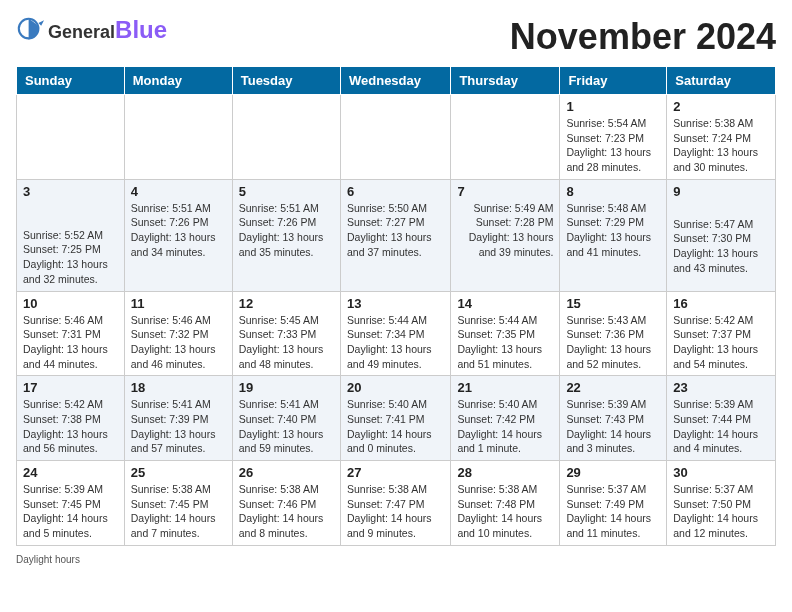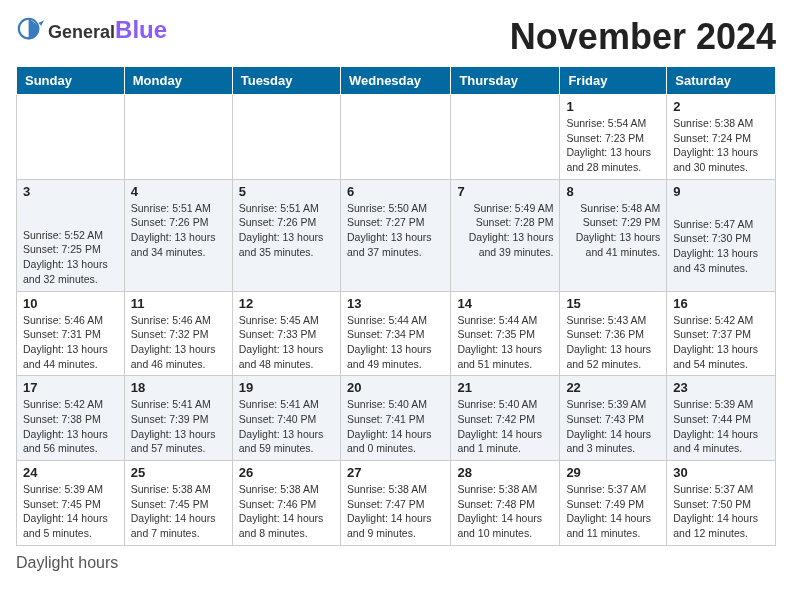--- a/index.html
+++ b/index.html
@@ -83,21 +83,21 @@
     .day-info {
       color: #333;
       font-size: 10.5px;
       line-height: 1.4;
     }
     .empty-cell {
       background: #fff !important;
     }
     .footer-note {
       margin-top: 8px;
-      font-size: 16px;
+      font-size: 10px;
       color: #555;
     }
   </style>
 </head>
 <body>
 
 <div class="header-area">
   <div class="logo">
     <svg class="logo-icon" viewBox="0 0 40 40" xmlns="http://www.w3.org/2000/svg">
       <circle cx="18" cy="18" r="14" fill="none" stroke="#3a7abf" stroke-width="3"></circle>
@@ -171,21 +171,21 @@
 Daylight: 13 hours and 37 minutes.</div>
         </td>
         <td>
           <span class="day-number">7</span>
           <div class="day-info" style="white-space: pre-line; text-align: right;">Sunrise: 5:49 AM
 Sunset: 7:28 PM
 Daylight: 13 hours and 39 minutes.</div>
         </td>
         <td>
           <span class="day-number">8</span>
-          <div class="day-info" style="white-space: pre-line; text-align: right;">Sunrise: 5:48 AM
+          <div class="day-info" style="white-space: pre-line;">Sunrise: 5:48 AM
 Sunset: 7:29 PM
 Daylight: 13 hours and 41 minutes.</div>
         </td>
         <td>
           <span class="day-number">9</span>
           <div class="day-info" style="white-space: pre-line; margin-top: 18px;">Sunrise: 5:47 AM
 Sunset: 7:30 PM
 Daylight: 13 hours and 43 minutes.</div>
         </td>
       </tr>

